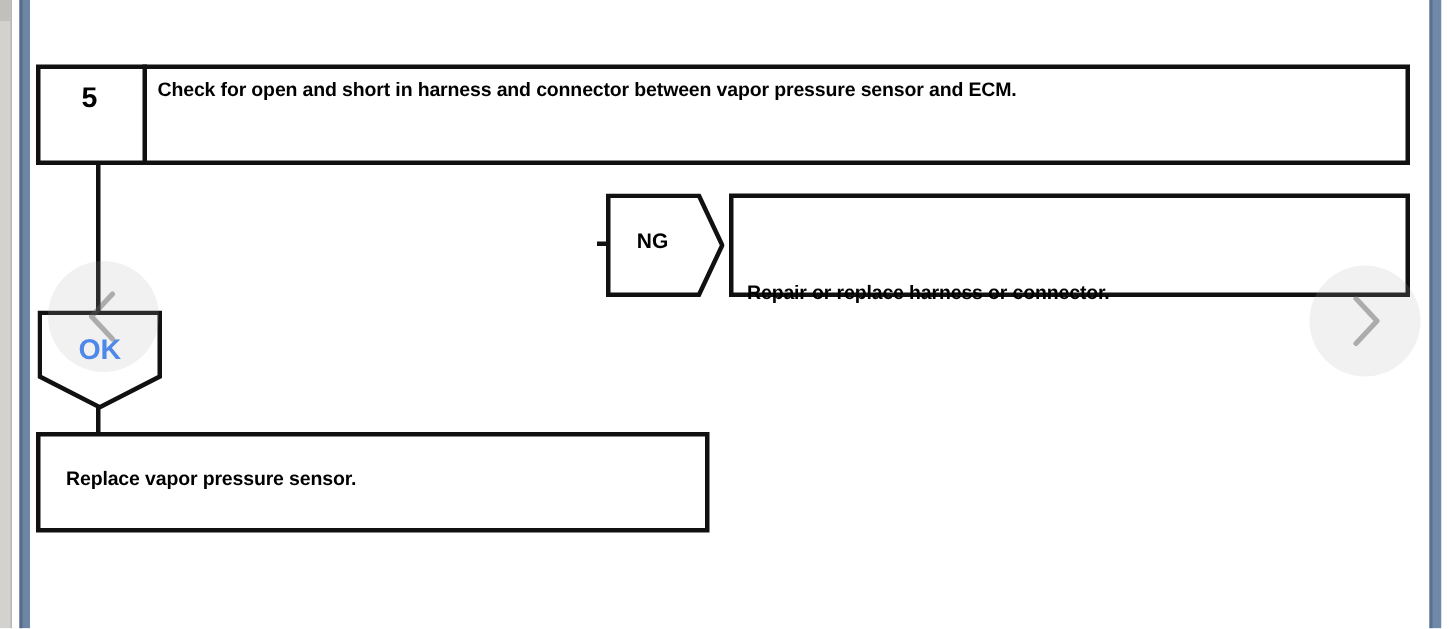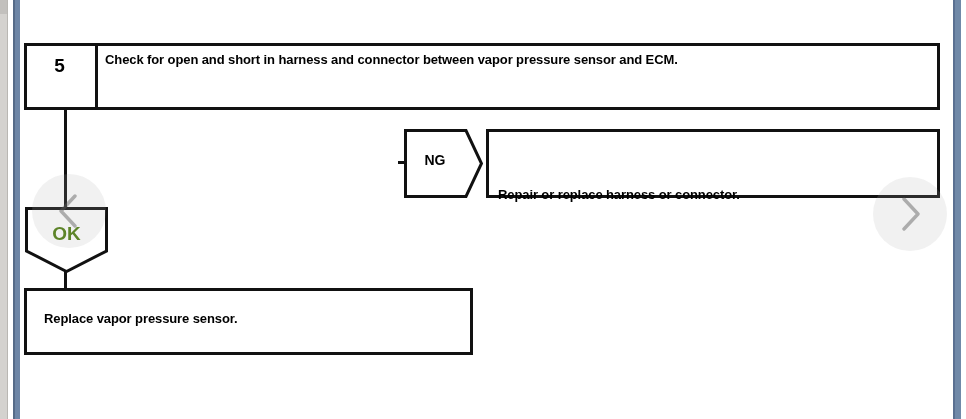--- a/index.html
+++ b/index.html
@@ -126,21 +126,21 @@
     width: 83px; height: 66px;
   }
   .ok-arrow svg { display: block; }
   .ok-label {
     position: absolute;
     left: 25px; top: 223px;
     width: 83px;
     text-align: center;
     font-size: 19px;
     font-weight: bold;
-    color: #4d7c0f;
+    color: #3b82f6;
   }
 
   
   .connector {
     position: absolute;
     background: #111111;
   }
 
   
   .nav-circle {

